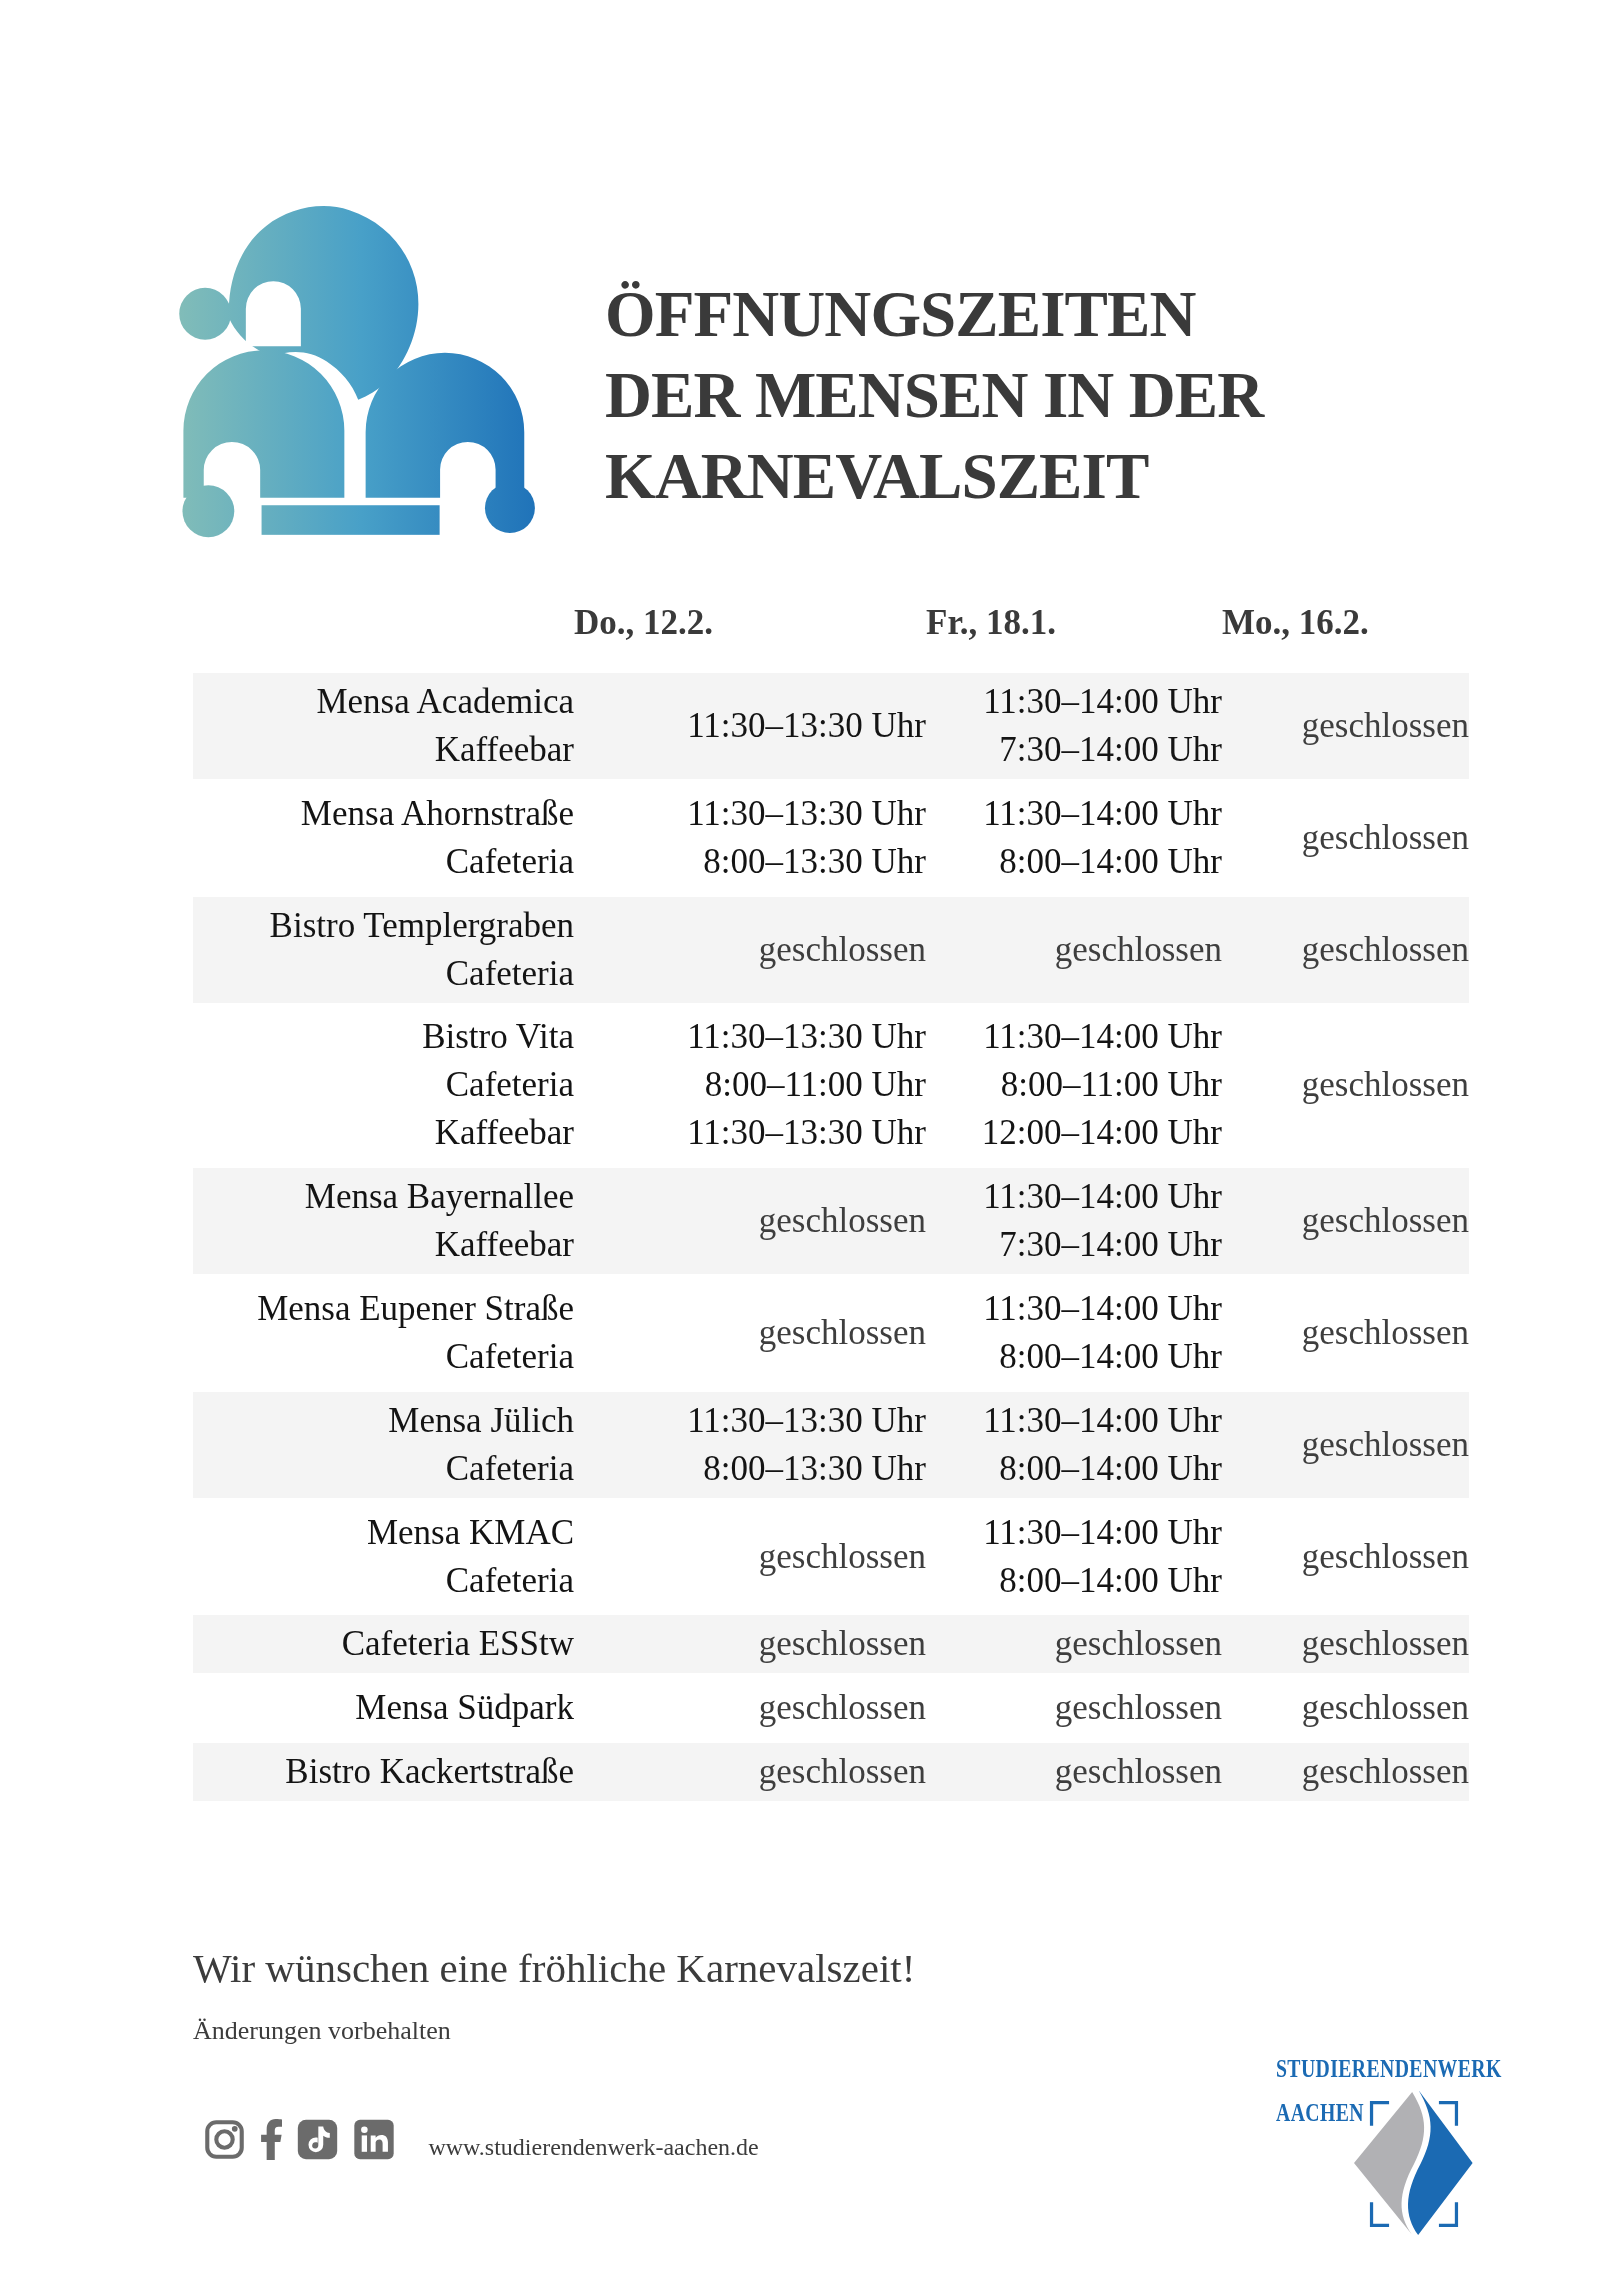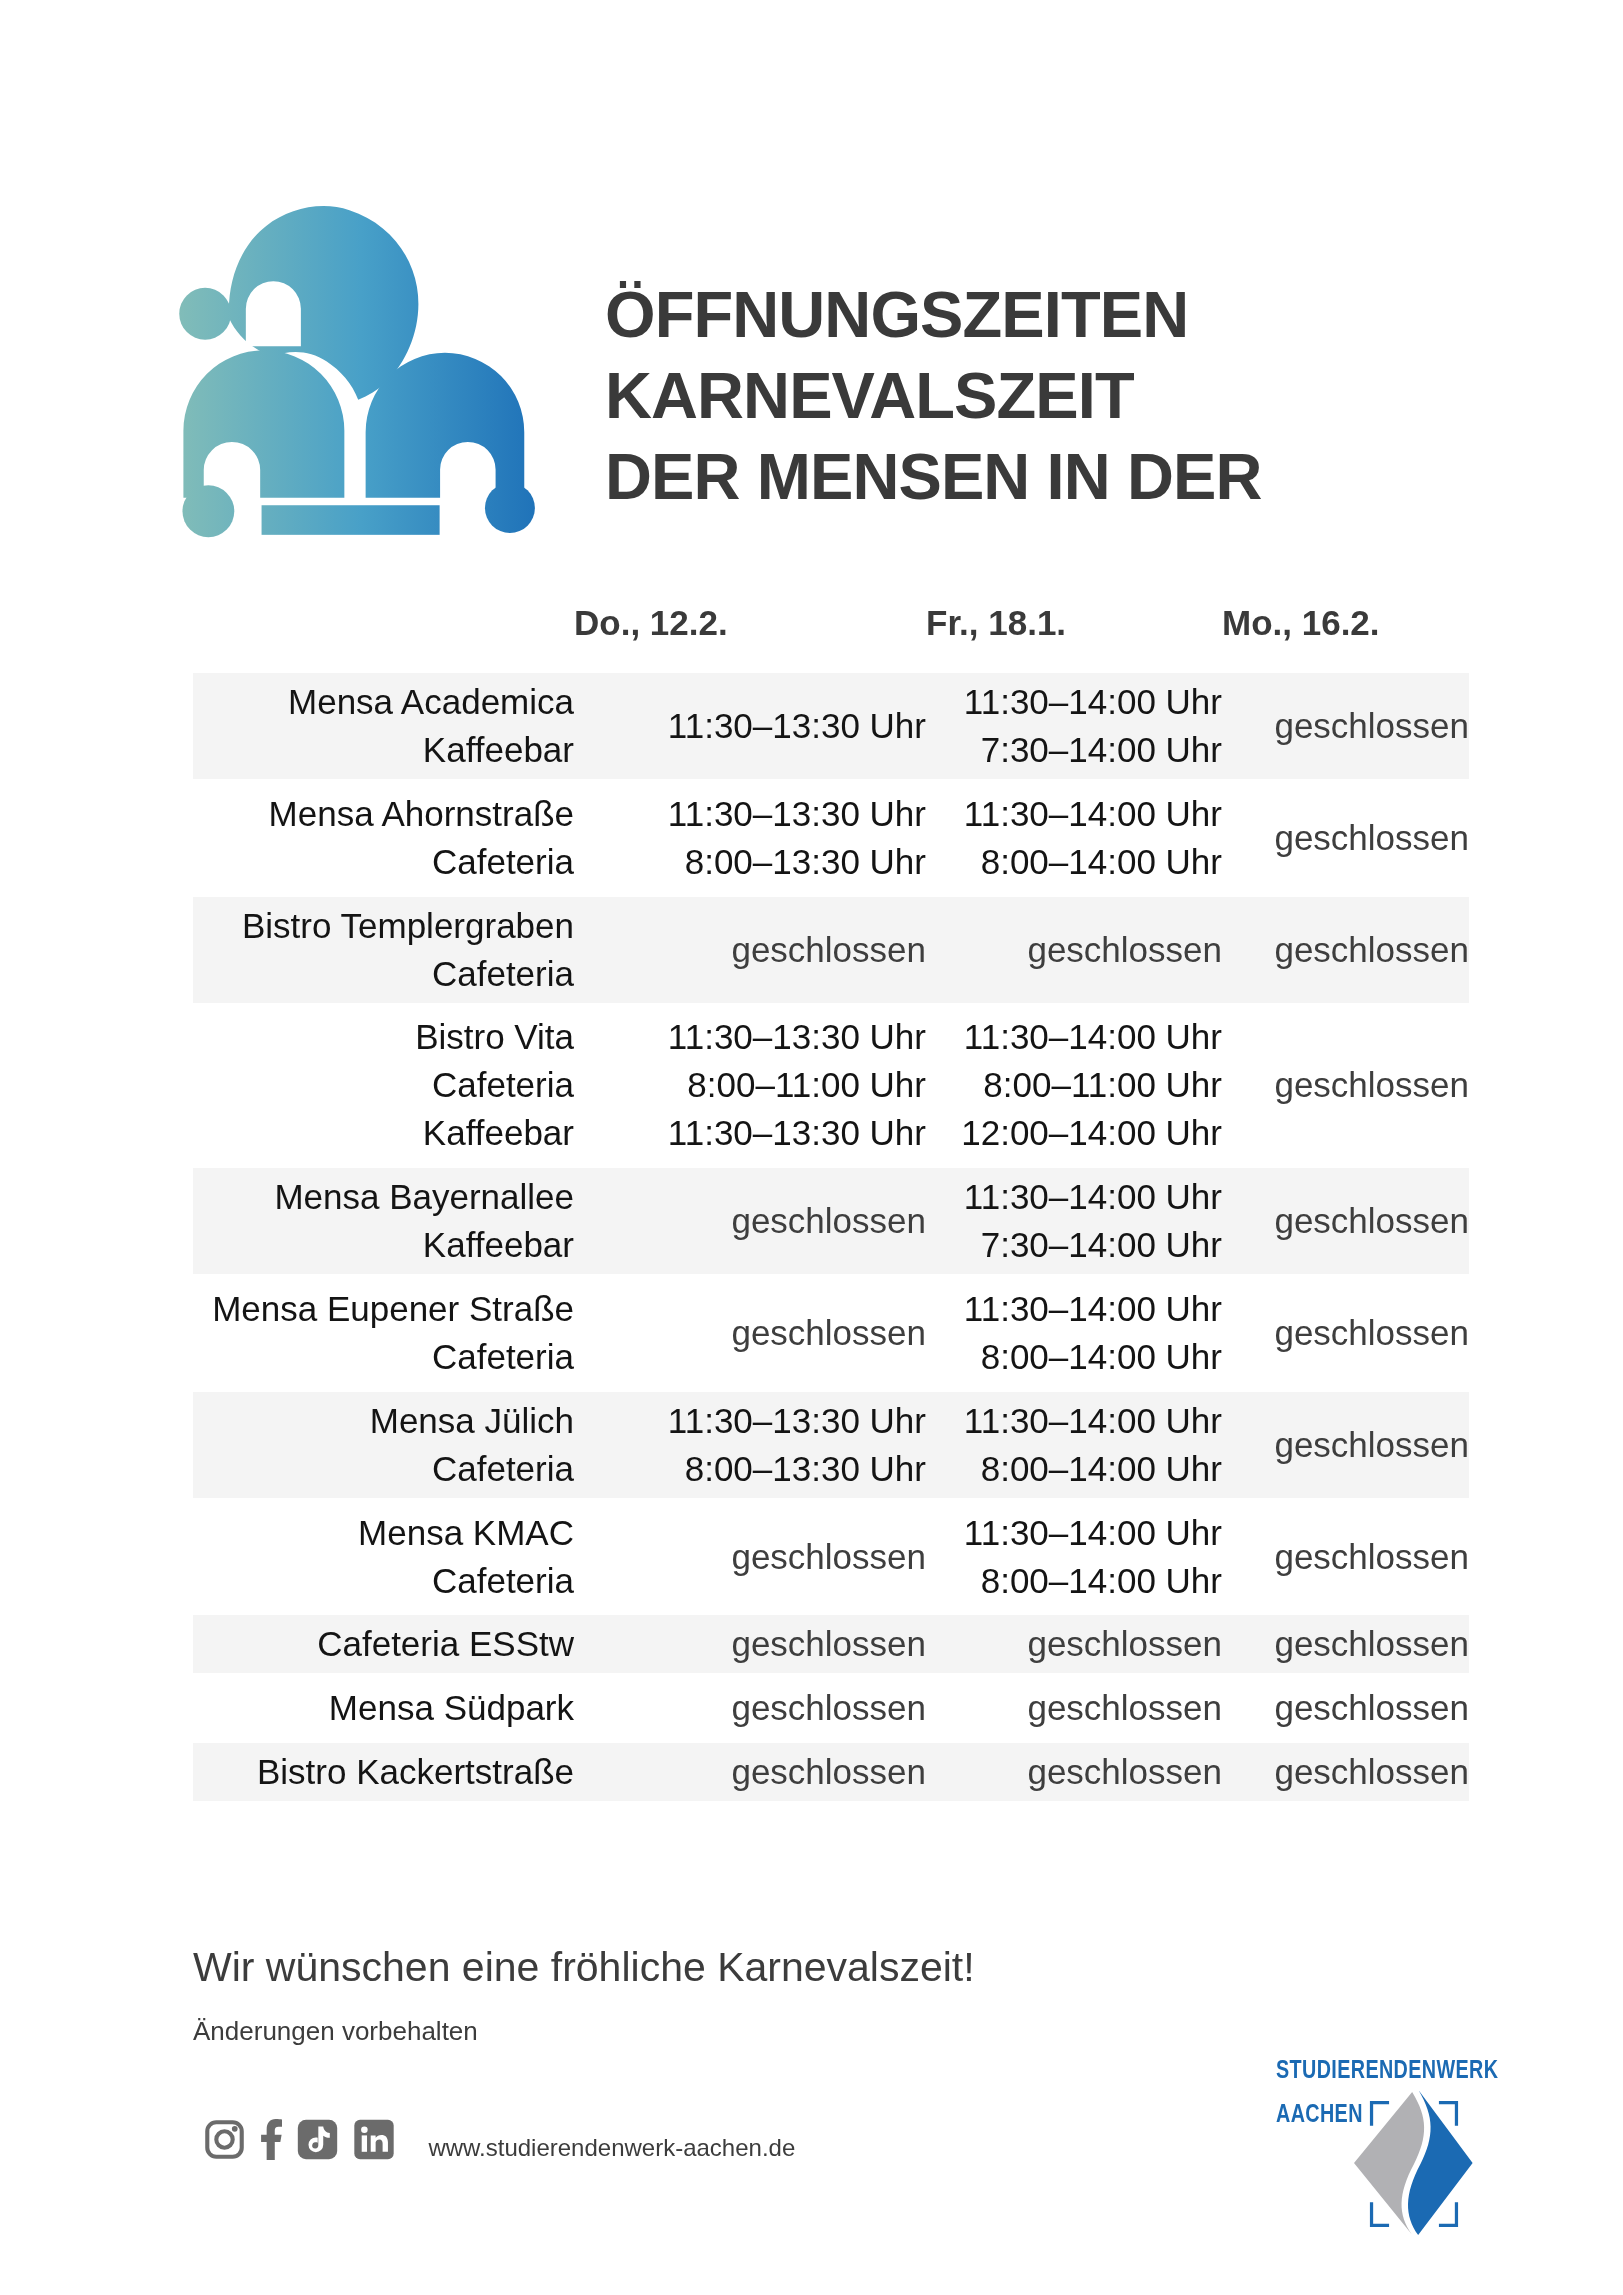--- a/index.html
+++ b/index.html
@@ -2,21 +2,21 @@
 <html style="font-size:7.4px"><head>
 <meta charset="utf-8">
 <style>
   html,body{margin:0;padding:0;background:#ffffff;}
   .page{
     position:relative;
     width:1623px;
     height:2295px;
     background:#ffffff;
     overflow:hidden;
-    font-family:Liberation Sans, sans-serif;
+    font-family:Liberation Serif, serif;
     color:#141414;
   }
   
   .hat-logo{position:absolute;left:176px;top:199px;width:370px;height:347px;}
   
   .title{
     position:absolute;left:605px;top:274px;
     font-size:65px;font-weight:bold;line-height:81px;
     letter-spacing:-0.9px;color:#3a3a3a;white-space:nowrap;
   }
@@ -96,22 +96,22 @@
       <path fill="url(#hg)" fill-rule="evenodd" d="M410,646 L410,504 A171.5,171.5 0 0 1 753,504 L753,646 Z M571,646 L571,585 A60,60 0 0 1 691,585 L691,646 Z"></path>
 
       <path fill="url(#hg)" d="M115,258 C110,185 135,105 195,58 C245,19 315,4 375,24 C455,50 508,115 521,190 C534,266 505,345 455,396 C436,413 415,426 394,434 C381,399 356,371 326,351 C287,325 243,326 208,341 C168,326 133,297 115,258 Z"></path>
 
       <path fill="#ffffff" d="M151,318 L151,237 A59.5,59.5 0 0 1 270,237 L270,318 Z"></path>
     </svg>
   </div>
 
   <div class="title">
     <div>ÖFFNUNGSZEITEN</div>
+    <div>DER MENSEN IN DER</div>
     <div>KARNEVALSZEIT</div>
-    <div>DER MENSEN IN DER</div>
   </div>
 
   <div class="hours-table">
     <div class="thead">
       <div class="hcell"></div>
       <div class="hcell">Do., 12.2.</div>
       <div class="hcell">Fr., 18.1.</div>
       <div class="hcell">Mo., 16.2.</div>
     </div>
     <div>

